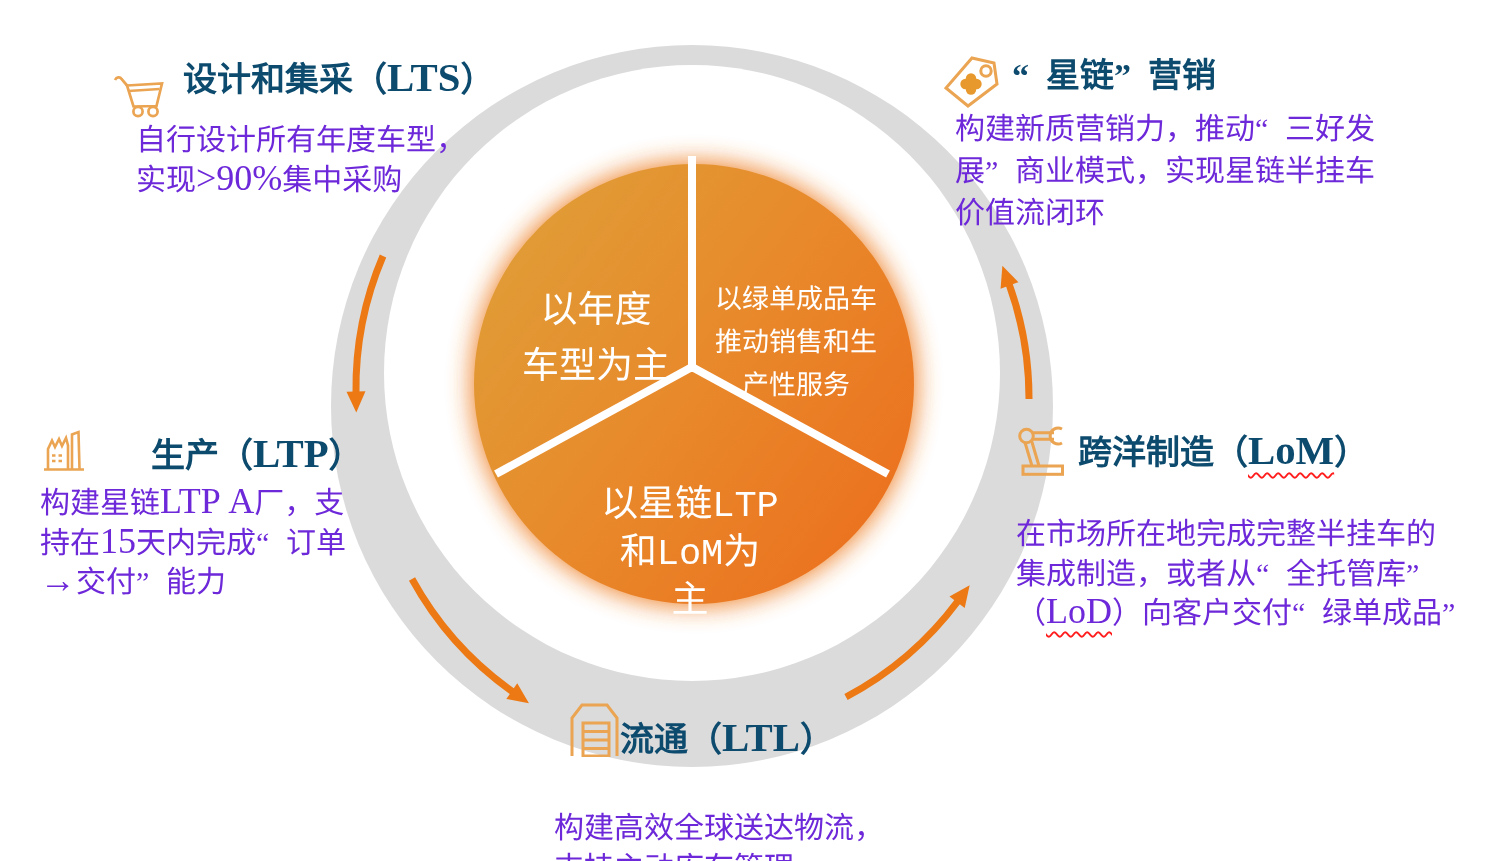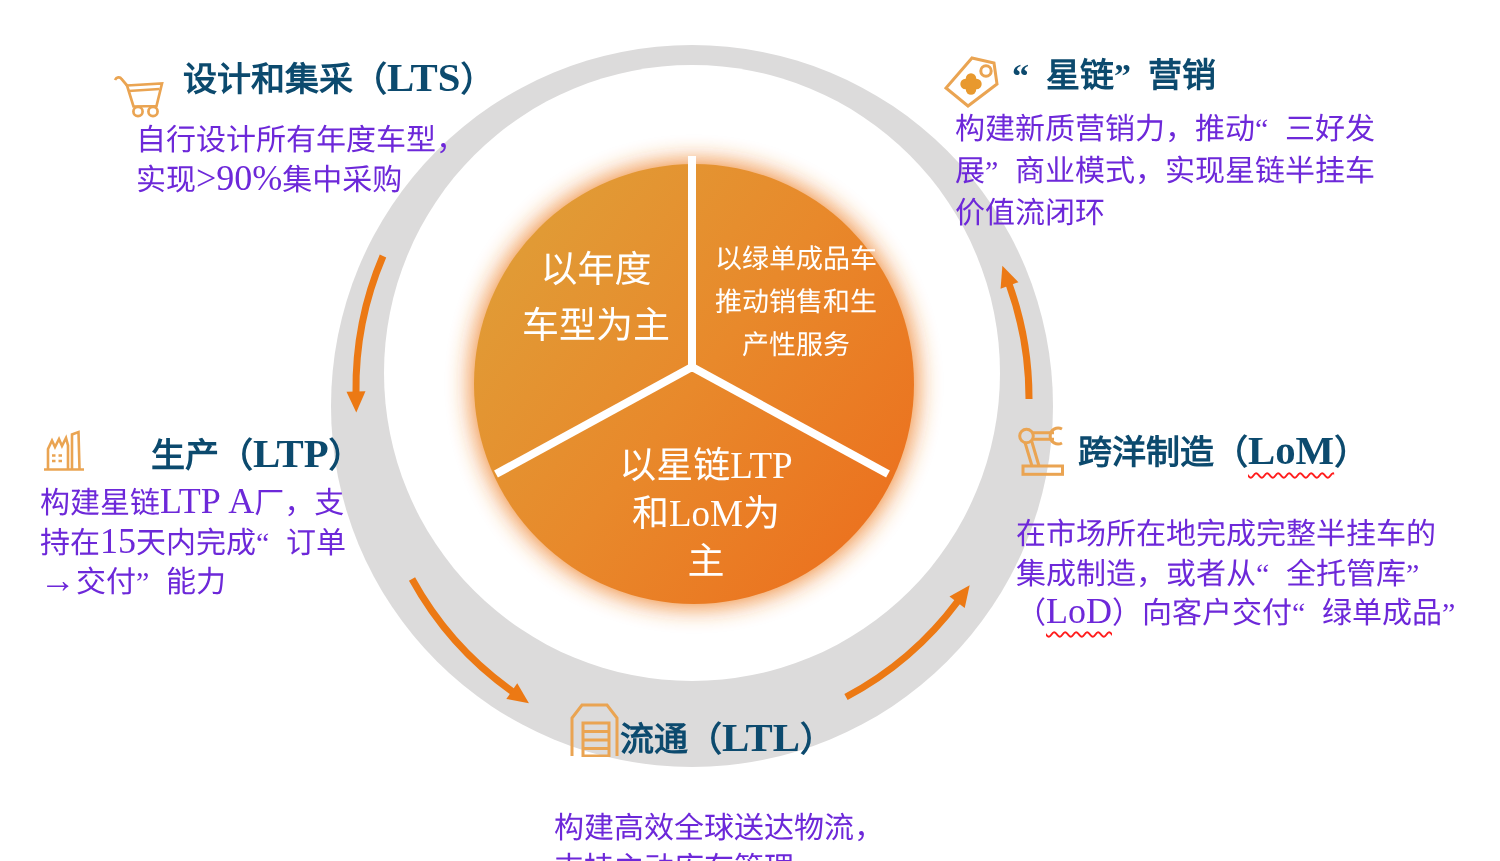--- a/index.html
+++ b/index.html
@@ -2,21 +2,21 @@
 <html lang="zh-CN"><head>
 <meta charset="utf-8">
 <style>
   * { margin:0; padding:0; box-sizing:border-box; }
   html,body { width:1500px; height:861px; background:#ffffff; overflow:hidden; }
   body { position:relative; font-family:"Liberation Serif", serif; }
   #stage { position:absolute; left:0; top:0; width:1500px; height:861px; }
   .abs { position:absolute; }
   .node-title { font-size:34px; font-weight:700; color:#0c4a6e; white-space:nowrap; line-height:40px; }
   .node-body  { font-size:30px; color:#6d28d9; white-space:nowrap; }
-  .sector-text { color:#ffffff; text-align:center; transform:translateX(-50%); white-space:nowrap; font-weight:500; }
+  .sector-text { color:#ffffff; text-align:center; transform:translateX(-50%); white-space:nowrap; font-weight:500;margin-top:40px; }
   .fwq { display:inline-block; width:1em; }
   .lat { font-size:1.2em; line-height:1; }
   .squiggle { text-decoration-line:underline; text-decoration-style:wavy; text-decoration-color:#ff1d1d; text-decoration-thickness:1.5px; text-underline-offset:8px; }
 </style>
 </head>
 <body>
 
 <div id="stage">
 
   <svg class="abs" width="1500" height="861" viewBox="0 0 1500 861" style="left:0;top:0;">
@@ -56,21 +56,21 @@
 
   <div class="abs sector-text" style="left:596px;top:242px;font-size:37px;line-height:56px;">
     <div>以年度</div>
     <div>车型为主</div>
   </div>
   <div class="abs sector-text" style="left:796px;top:238px;font-size:27px;line-height:43px;">
     <div>以绿单成品车</div>
     <div>推动销售和生</div>
     <div>产性服务</div>
   </div>
-  <div class="abs sector-text" style="left:706px;top:442px;font-size:37px;line-height:48px;">
+  <div class="abs sector-text" style="left:690px;top:442px;font-size:37px;line-height:48px;font-family:Liberation Mono, monospace;">
     <div>以星链LTP</div>
     <div>和LoM为</div>
     <div>主</div>
   </div>
 
   <svg class="abs" width="54" height="46" viewBox="0 0 54 46" style="left:112px;top:73px;" fill="none" stroke="#eaa452" stroke-width="2.7">
     <path d="M3 7 C4.5 4 8 3.5 9.5 6 L15.5 13"></path>
     <path d="M15 12.5 L50 10.5 L44.5 33 L21.5 33.5 Z"></path>
     <path d="M16.5 18 L47.5 16"></path>
     <circle cx="26" cy="38.5" r="4.6"></circle>

